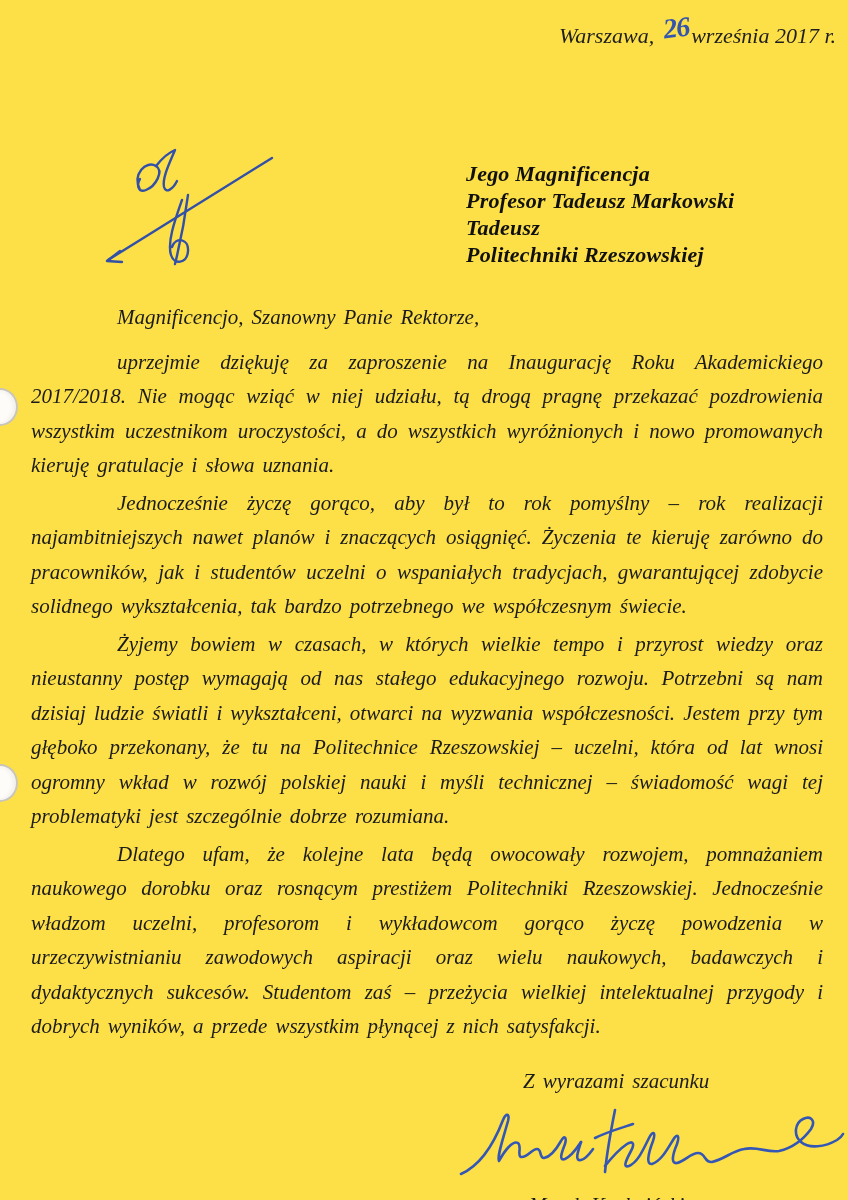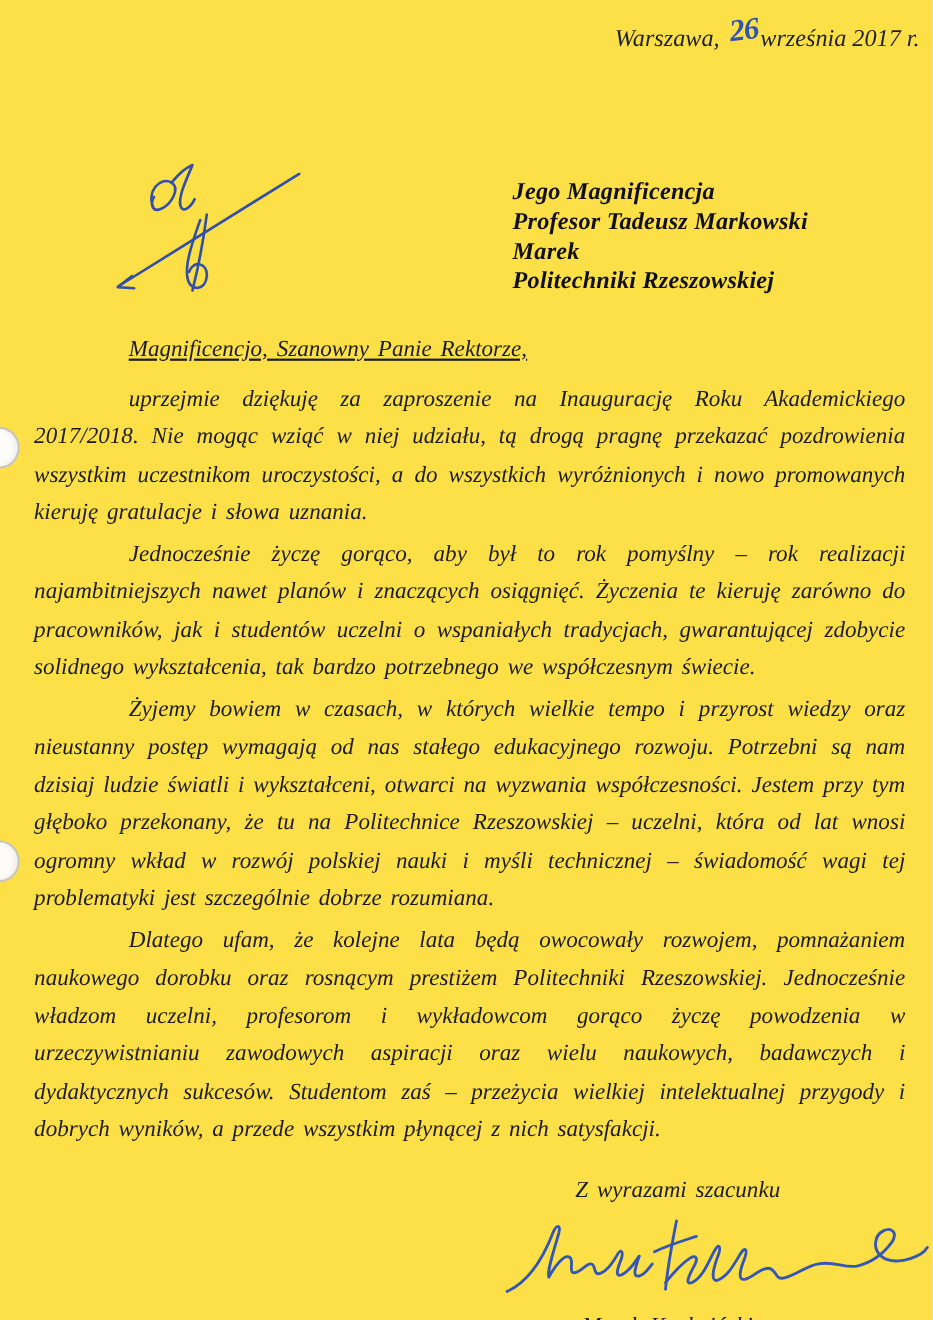--- a/index.html
+++ b/index.html
@@ -104,21 +104,20 @@
     font-size: 21px;
     line-height: 34.5px;
     text-align: justify;
     color: #1b1b1b;
     word-spacing: 0.13em;
   }
   .salutation {
     margin: 0 0 10px 0;
     text-indent: 86px;
     text-align: left;
-    text-decoration: underline;
   }
   .para {
     margin: 0 0 3px 0;
     text-indent: 86px;
   }
   .closing {
     margin: 20px 0 0 492px;
     text-align: left;
   }
   .signature {
@@ -155,21 +154,21 @@
     <path d="M 24,103 L 11,113 L 26,114"></path>
     <path d="M 44,42 C 36,26 50,12 60,18 C 68,23 60,38 50,42 C 43,45 40,38 44,31"></path>
     <path d="M 60,18 C 68,8 74,4 79,2 C 74,14 66,30 68,39 C 70,46 77,41 81,33"></path>
     <path d="M 86,52 C 79,72 71,94 75,107 C 78,117 91,116 92,103 C 93,91 80,88 76,99"></path>
     <path d="M 92,47 C 89,70 84,96 79,116"></path>
   </svg>
 
   <div class="addressee">
     <div>Jego Magnificencja</div>
     <div>Profesor Tadeusz Markowski</div>
-    <div>Marek</div>
+    <div>Tadeusz</div>
     <div>Politechniki Rzeszowskiej</div>
   </div>
 
   <div class="body-block">
     <p class="salutation">Magnificencjo, Szanowny Panie Rektorze,</p>
     <p class="para">uprzejmie dziękuję za zaproszenie na Inaugurację Roku Akademickiego 2017/2018. Nie mogąc wziąć w niej udziału, tą drogą pragnę przekazać pozdrowienia wszystkim uczestnikom uroczystości, a do wszystkich wyróżnionych i nowo promowanych kieruję gratulacje i słowa uznania.</p>
     <p class="para">Jednocześnie życzę gorąco, aby był to rok pomyślny – rok realizacji najambitniejszych nawet planów i znaczących osiągnięć. Życzenia te kieruję zarówno do pracowników, jak i studentów uczelni o wspaniałych tradycjach, gwarantującej zdobycie solidnego wykształcenia, tak bardzo potrzebnego we współczesnym świecie.</p>
     <p class="para">Żyjemy bowiem w czasach, w których wielkie tempo i przyrost wiedzy oraz nieustanny postęp wymagają od nas stałego edukacyjnego rozwoju. Potrzebni są nam dzisiaj ludzie światli i wykształceni, otwarci na wyzwania współczesności. Jestem przy tym głęboko przekonany, że tu na Politechnice Rzeszowskiej – uczelni, która od lat wnosi ogromny wkład w rozwój polskiej nauki i myśli technicznej – świadomość wagi tej problematyki jest szczególnie dobrze rozumiana.</p>
     <p class="para">Dlatego ufam, że kolejne lata będą owocowały rozwojem, pomnażaniem naukowego dorobku oraz rosnącym prestiżem Politechniki Rzeszowskiej. Jednocześnie władzom uczelni, profesorom i wykładowcom gorąco życzę powodzenia w urzeczywistnianiu zawodowych aspiracji oraz wielu naukowych, badawczych i dydaktycznych sukcesów. Studentom zaś – przeżycia wielkiej intelektualnej przygody i dobrych wyników, a przede wszystkim płynącej z nich satysfakcji.</p>
 

